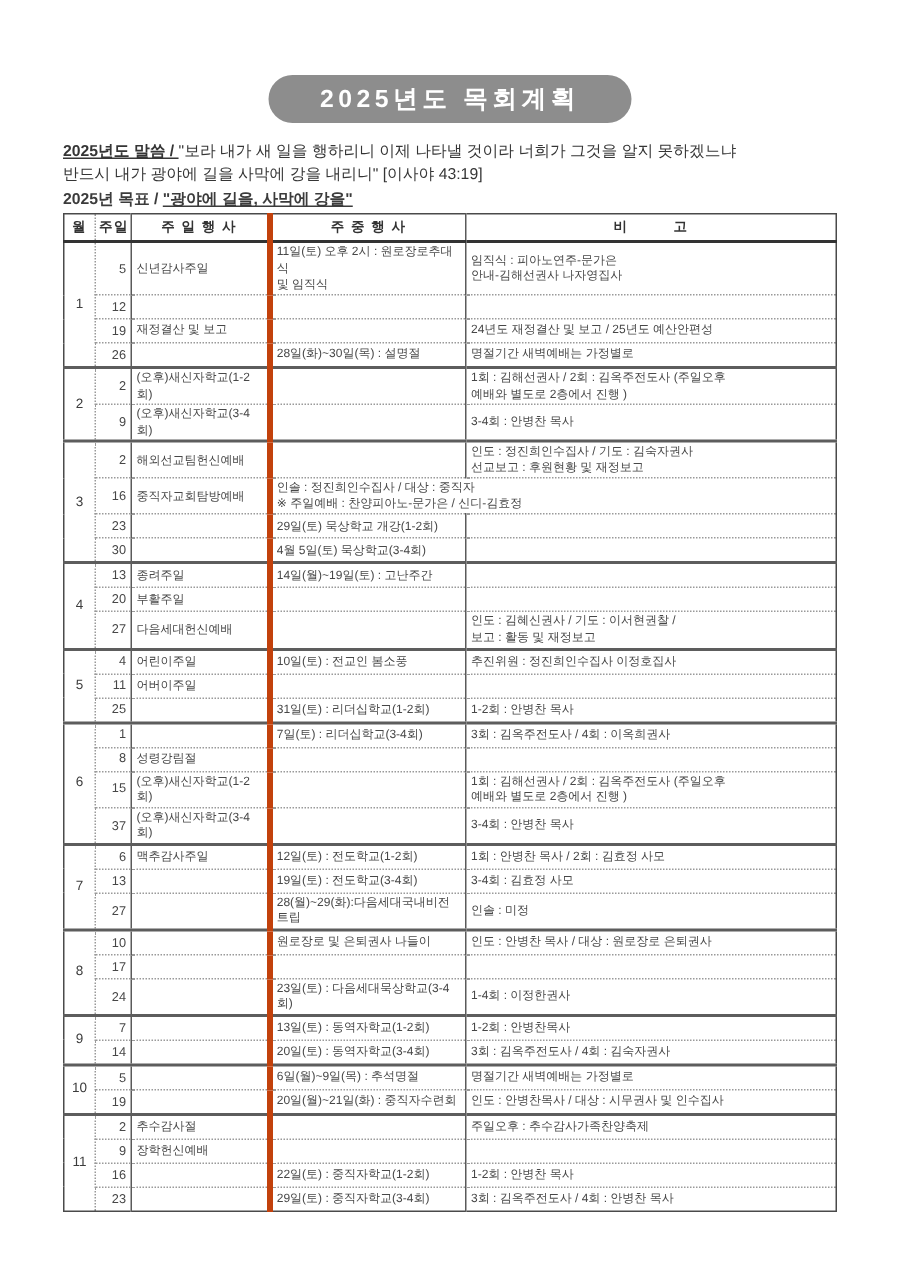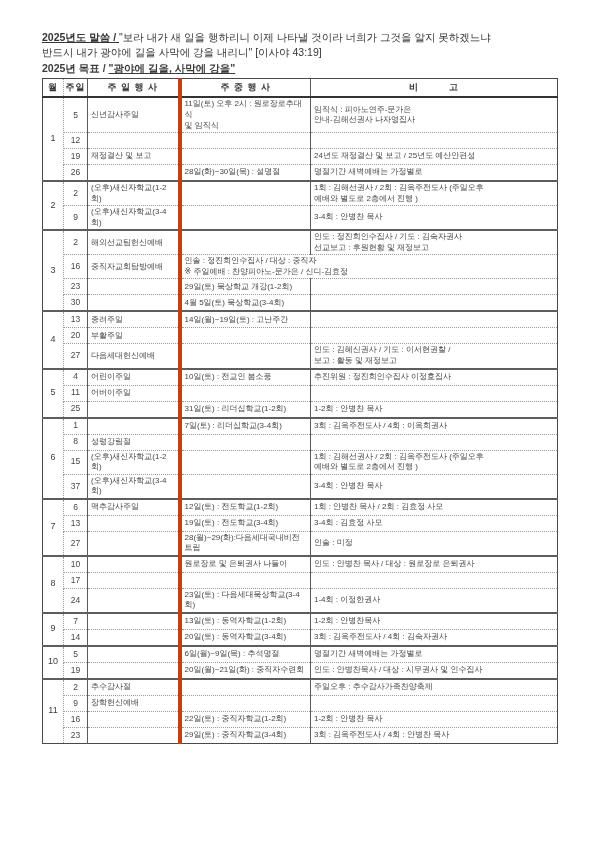--- a/index.html
+++ b/index.html
@@ -34,32 +34,33 @@
   table.plan thead th {
     font-size:9px; font-weight:bold; color:#333;
     border-bottom:2.5px solid #333; padding:2px 1px;
     letter-spacing:1px; white-space:pre;
   }
   table.plan td {
     padding:1px 3px; line-height:1.32; vertical-align:middle;
     white-space:pre-line; word-break:break-all; height:13px;
   }
   .col-month { border-right:1px dotted #999; text-align:center; font-size:9px; color:#3c3c3c; }
-  .col-sun   { border-right:1px solid #5a5a5a; text-align:center; font-size:8.5px; }
+  .col-sun   { border-right:1px solid #5a5a5a; text-align:right; font-size:8.5px; }
   .col-sevent{ border-right:4px solid #c2410c; }
   .col-wevent{ border-right:1px solid #5a5a5a;margin-left:20px; }
   tr.group-start td { border-top:2px solid #5d5d5d; }
   tr:not(.group-start) td { border-top:1px dotted #9a9a9a; }
 </style>
 </head>
 <body>
 
 <div class="page">
 
 
+  <div class="title-pill">2025년도 목회계획</div>
 
   <p class="intro"><span class="lbl">2025년도 말씀 / </span><span>"보라 내가 새 일을 행하리니 이제 나타낼 것이라 너희가 그것을 알지 못하겠느냐</span><br><span>반드시 내가 광야에 길을 사막에 강을 내리니" [이사야 43:19]</span></p>
 
   <p class="goal-line"><span>2025년 목표 / </span><span class="goal-quote">"광야에 길을, 사막에 강을"</span></p>
 
 
   <table class="plan">
     <colgroup>
       <col style="width:21px">
         <col style="width:24px">

